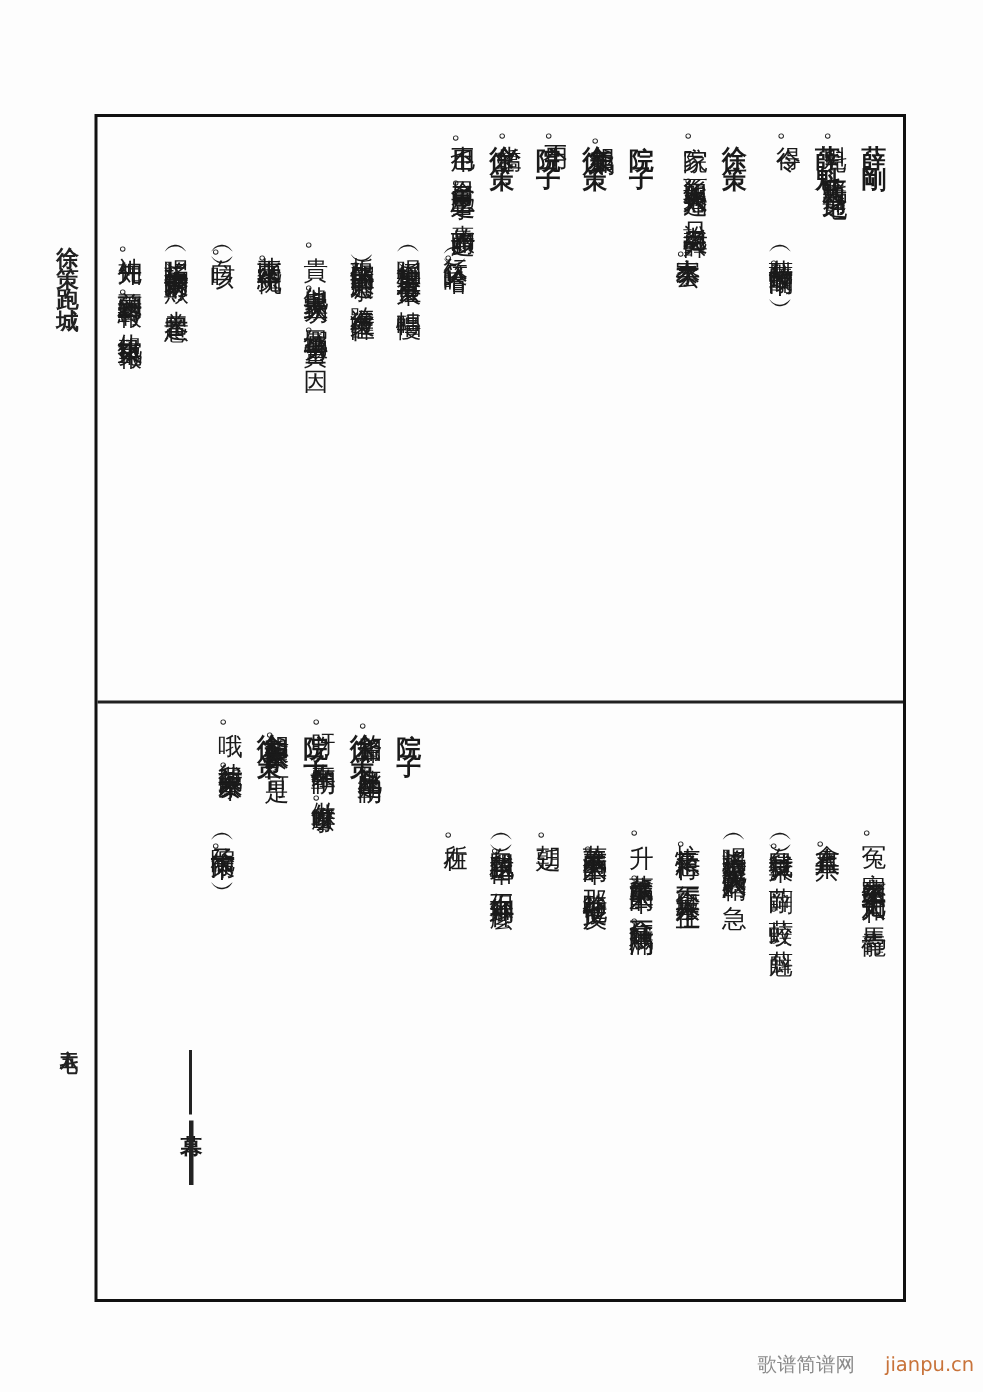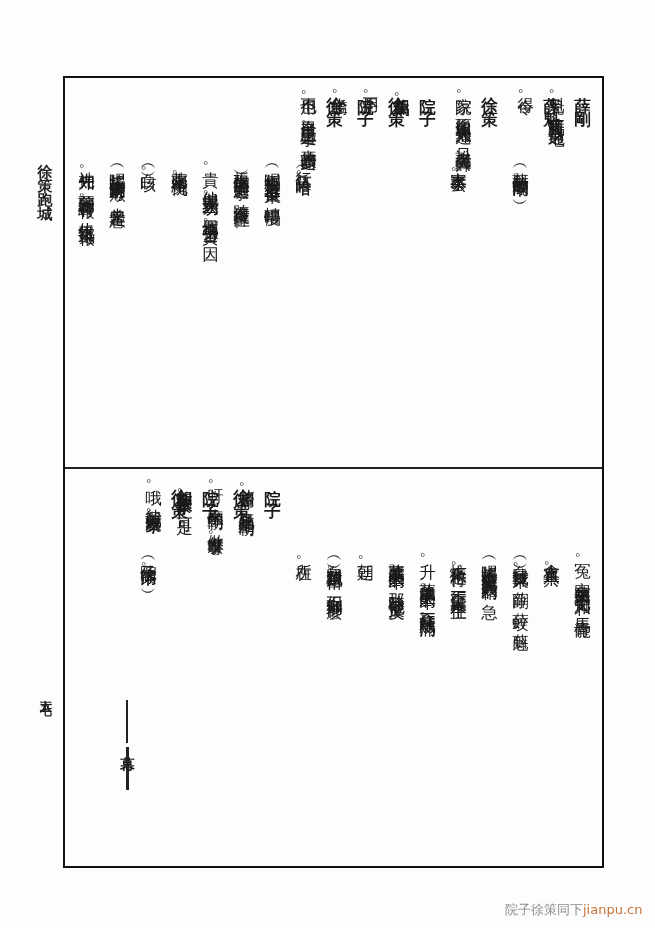--- a/index.html
+++ b/index.html
@@ -42,21 +42,21 @@
   .curtain {
     position:absolute; left:117px; top:700px; width:20px; height:90px;
     display:flex; flex-direction:column; align-items:center;
   }
   .curtain .bar { width:2px; background:#222; flex:1; }
   .curtain .bar.bottom { width:3px; }
   .curtain .word { writing-mode:vertical-rl; font-size:15px; font-weight:bold; margin:2px 0; }
   .watermark {
     position:absolute; left:505px; top:901px; font-family:"DejaVu Sans", sans-serif; font-size:13px; color:#8a8a8a;
   }
-  .watermark .url { color:#c8733a; margin-left:0; }
+  .watermark .url { color:#c8733a; margin-left:20px; }
 </style>
 </head>
 <body>
 
 <div class="frame"></div>
 <div class="divider"></div>
 
 <div class="side-title">徐策跑城</div>
 <div class="page-num">六五七</div>
 
@@ -173,14 +173,14 @@
     </div>
 </div>
 
 <div class="curtain">
   <div class="bar"></div>
   <div class="word">幕</div>
   <div class="bar bottom"></div>
 </div>
 
 <div class="watermark">
-  <span>院子徐策同下</span><span class="url">jianpu.cn</span>
+  <span>歌谱简谱网</span><span class="url">jianpu.cn</span>
 </div>
 
 </body></html>

